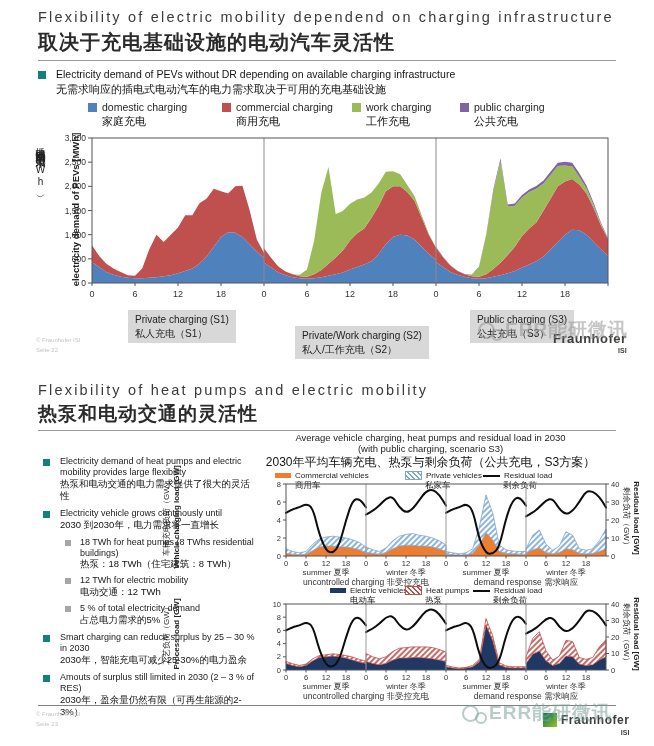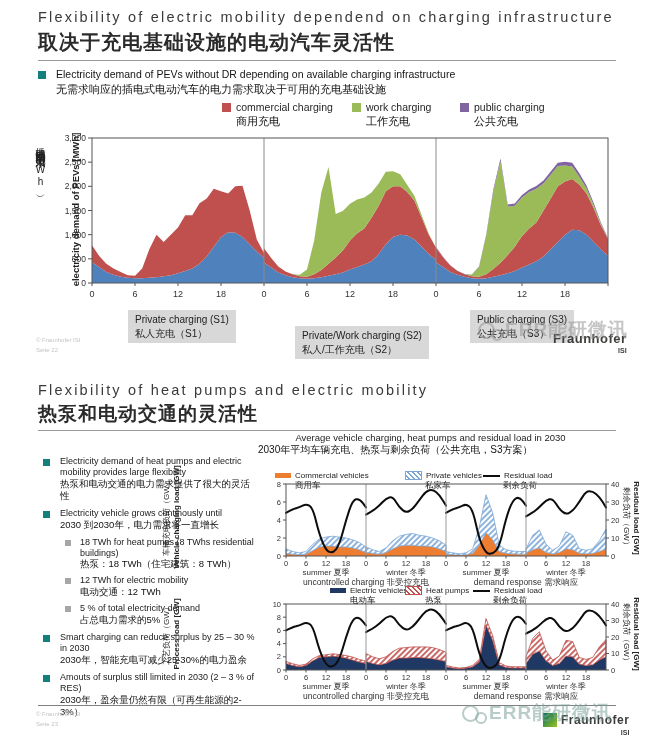--- a/index.html
+++ b/index.html
@@ -22,21 +22,21 @@
   .lg1-sq{width:9px;height:9px;margin-right:5px;flex:none;}
   .lg1-en{font-size:10.5px;color:#1f1f1f;}
   .lg1-cn{font-size:11px;color:#111;margin-left:14px;margin-top:1px;}
   .cap-box{position:absolute;background:#d8d8d8;padding:3px 7px;font-size:10px;line-height:1.35;color:#222;}
   .vlabel-cn{writing-mode:vertical-rl;text-orientation:upright;font-size:10px;letter-spacing:1px;color:#222;}
   .rot{transform:rotate(-90deg);text-align:center;}
   .rot90{transform:rotate(90deg);text-align:center;}
   .ax-en{font-size:8px;font-weight:bold;color:#222;white-space:nowrap;}
   .ax-cn{font-size:8px;color:#222;white-space:nowrap;}
   .ct-line{font-size:9.5px;color:#1c1c1c;text-align:center;}
-  .ct-cn{font-size:10px;color:#111;}
+  .ct-cn{font-size:12px;color:#111;text-align:center;}
   .lg2-item{position:absolute;}
   .lg2-row{display:flex;align-items:center;}
   .lg2-en{font-size:8px;color:#1c1c1c;margin-left:4px;}
   .lg2-cn{font-size:8.5px;color:#111;margin-left:20px;}
   .sw-bar{width:16px;height:5px;flex:none;}
   .sw-hatch-blue{width:15px;height:7px;flex:none;border:1px solid #7BA7D7;background:repeating-linear-gradient(45deg,#fff 0 2px,#7BA7D7 2px 3.5px);}
   .sw-hatch-red{width:15px;height:7px;flex:none;border:1px solid #C0504D;background:repeating-linear-gradient(45deg,#fff 0 2px,#C0504D 2px 3.5px);}
   .sw-line{width:17px;height:2px;background:#0d0d0d;flex:none;}
   .foot{font-size:6px;color:#c4c4c4;line-height:1.6;}
   .fh-word{font-size:13px;font-weight:bold;color:#3d3d3b;letter-spacing:0.5px;}
@@ -60,20 +60,27 @@
 
     <div class="abs b-row" style="left:38px;top:68px;width:570px;">
       <span class="bsq"></span>
       <div>
         <div class="en-lg">Electricity demand of PEVs without DR depending on available charging infrastructure</div>
         <div class="cn-lg">无需求响应的插电式电动汽车的电力需求取决于可用的充电基础设施</div>
       </div>
     </div>
 
     <div class="abs" style="left:0;top:101px;height:30px;width:654px;">
+      <div class="lg1-item" style="left:88px;">
+        <div class="lg1-row">
+            <span class="lg1-sq" style="background:#4F81BD"></span>
+            <span class="lg1-en">domestic charging</span>
+          </div>
+        <div class="lg1-cn">家庭充电</div>
+      </div>
       <div class="lg1-item" style="left:222px;">
         <div class="lg1-row">
             <span class="lg1-sq" style="background:#C0504D"></span>
             <span class="lg1-en">commercial charging</span>
           </div>
         <div class="lg1-cn">商用充电</div>
       </div>
       <div class="lg1-item" style="left:352px;">
         <div class="lg1-row">
             <span class="lg1-sq" style="background:#9BBB59"></span>
@@ -229,20 +236,21 @@
         <span class="bsq" style="width:7px;height:7px;"></span>
         <div>
             <div class="en">Amouts of surplus still limited in 2030 (2 – 3 % of RES)</div>
              <div class="cn">2030年，盈余量仍然有限（可再生能源的2-3%）</div>
           </div>
       </div>
     </div>
 
     <div class="abs" style="left:258px;top:60px;width:345px;">
       <div class="ct-line">Average vehicle charging, heat pumps and residual load in 2030</div>
+      <div class="ct-line">(with public charging, scenario S3)</div>
       <div class="ct-cn">2030年平均车辆充电、热泵与剩余负荷（公共充电，S3方案）</div>
     </div>
 
     <div class="abs" style="left:0;top:99px;height:18px;width:654px;">
       <div class="lg2-item" style="left:275px;">
         <div class="lg2-row">
             <span class="sw-bar" style="background:#ED7D31"></span>
             <span class="lg2-en">Commercial vehicles</span>
           </div>
         <div class="lg2-cn">商用车</div>

